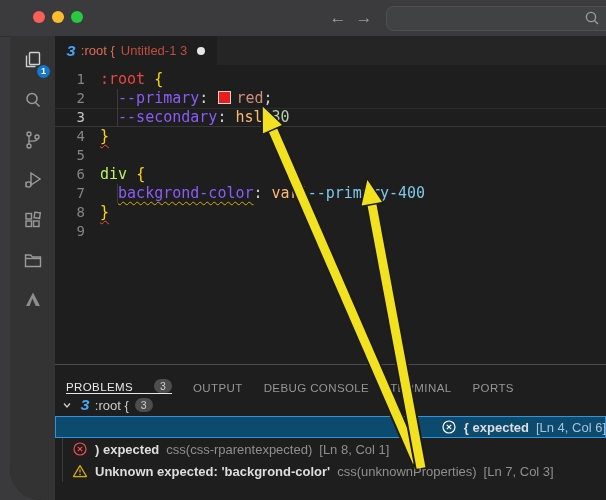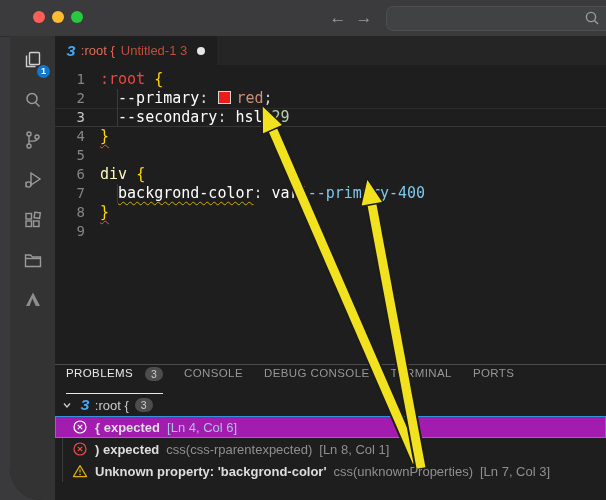--- a/index.html
+++ b/index.html
@@ -30,41 +30,41 @@
   .cssglyph{color:#42a5f5;font-weight:800;font-style:italic;font-size:14px;line-height:14px;transform:scaleX(1.15);display:inline-block;}
   .moddot{width:8px;height:8px;border-radius:50%;background:#e6e6e6;margin-left:4px;}
   
   .editor{height:294px;flex:none;padding-top:5px;font-family:"DejaVu Sans Mono",monospace;font-size:15px;background:#1e1e1e;}
   .line{display:flex;height:19px;line-height:19px;}
   .line.current{box-shadow:inset 0 -1px 0 #363636, inset 0 1px 0 #2b2b2b;}
   .ln{width:45px;flex:none;text-align:right;padding-right:15px;box-sizing:border-box;color:#858585;font-size:14px;}
   .line.current .ln{color:#c6c6c6;}
   .code{white-space:pre;position:relative;flex:1;}
   .iguide{position:absolute;left:17px;top:0;bottom:0;border-left:1px solid #3c3c3c;}
-  .c-selp{color:#ef4444}.c-sele{color:#fef9c3}.c-brace{color:#ffd700}.c-prop{color:#ffffff}
-  .c-val{color:#ce9178}.c-fn{color:#ffffff}.c-paren{color:#ffd700}.c-paren2{color:#e05a4f}
+  .c-selp{color:#ef4444}.c-sele{color:#bef264}.c-brace{color:#ffd700}.c-prop{color:#8b5cf6}
+  .c-val{color:#ce9178}.c-fn{color:#fdba74}.c-paren{color:#ffd700}.c-paren2{color:#e05a4f}
   .c-num{color:#b5cea8}.c-var{color:#7cc8ea}.c-punct{color:#d4d4d4}
   .sq-red{text-decoration:underline wavy #f14c4c 1px;text-underline-offset:3px;text-decoration-skip-ink:none;}
   .sq-yel{text-decoration:underline wavy #d1b000 1px;text-underline-offset:3px;text-decoration-skip-ink:none;}
   .swatch{display:inline-block;width:11px;height:11px;background:#ea1c1c;border:1px solid #d8d8d8;
           vertical-align:-1px;margin:0 5px 0 1px;}
   
   .pdivider{height:1px;background:#4c4c4c;flex:none;}
   .panel{flex:1;background:#1e1e1e;display:flex;flex-direction:column;min-height:0;}
   .ptabs{height:29px;flex:none;display:flex;align-items:center;gap:21px;padding-left:11px;font-size:11.5px;letter-spacing:.4px;color:#969696;}
-  .ptab{display:flex;align-items:flex-start;gap:12px;height:100%;box-sizing:border-box;padding-top:2px;}
+  .ptab{display:flex;align-items:flex-end;gap:21px;height:100%;box-sizing:border-box;padding-top:2px;}
   .ptab.active{color:#e7e7e7;border-bottom:1.5px solid #e7e7e7;}
   .pill{background:#4d4d4d;color:#cccccc;border-radius:9px;padding:1px 6px;font-size:10.5px;letter-spacing:0;}
   .grouprow{height:22px;display:flex;align-items:center;gap:6px;padding-left:4px;font-size:13px;color:#cccccc;}
   .tree-rows{position:relative;}
   .tree-rows::before{content:"";position:absolute;left:7px;top:0;bottom:0;border-left:1px solid #3a3a3a;}
   .prow{height:22px;display:flex;align-items:center;gap:7px;padding-left:17px;font-size:13px;position:relative;}
   .prow .msg{color:#dedede;font-weight:600;white-space:pre;}
   .prow .src,.prow .loc{color:#8f8f8f;}
-  .prow.selected{background:#a21caf;box-shadow:inset 0 0 0 1px #3094dd;}
+  .prow.selected{background:#0c4a6e;box-shadow:inset 0 0 0 1px #3094dd;justify-content:flex-end;}
   .prow.selected .src,.prow.selected .loc{color:#a7c2da;}
   .icon16{width:16px;height:16px;flex:none;display:inline-flex;}
   
   .arrows{position:absolute;inset:0;z-index:60;pointer-events:none;}
 </style>
 </head>
 <body>
 
 <div class="screen">
 
@@ -169,21 +169,21 @@
         <div class="line">
           <div class="ln">1</div>
           <div class="code"><span class="c-selp">:root </span><span class="c-brace">{</span></div>
         </div>
         <div class="line">
           <div class="ln">2</div>
           <div class="code"><i class="iguide"></i><span>  </span><span class="c-prop">--primary</span><span class="c-punct">: </span><span class="swatch"></span><span class="c-val">red</span><span class="c-punct">;</span></div>
         </div>
         <div class="line current">
           <div class="ln">3</div>
-          <div class="code"><i class="iguide"></i><span>  </span><span class="c-prop">--secondary</span><span class="c-punct">: </span><span class="c-fn">hsl</span><span class="c-paren">(</span><span class="c-num">29</span></div>
+          <div class="code"><i class="iguide"></i><span>  </span><span class="c-prop">--secondary</span><span class="c-punct">: </span><span class="c-fn">hsl</span><span class="c-paren">(</span><span class="c-num">30</span></div>
         </div>
         <div class="line">
           <div class="ln">4</div>
           <div class="code"><span class="c-brace sq-red">}</span></div>
         </div>
         <div class="line">
           <div class="ln">5</div>
           <div class="code"></div>
         </div>
         <div class="line">
@@ -206,21 +206,21 @@
 
       <div class="pdivider"></div>
 
       <div class="panel">
         <div class="ptabs">
           <div class="ptab active">
             <span>PROBLEMS</span>
             <span class="pill">3</span>
           </div>
           <div class="ptab">
-              <span>CONSOLE</span>
+              <span>OUTPUT</span>
             </div>
           <div class="ptab">
               <span>DEBUG CONSOLE</span>
             </div>
           <div class="ptab">
               <span>TERMINAL</span>
             </div>
           <div class="ptab">
               <span>PORTS</span>
             </div>
@@ -260,21 +260,21 @@
             <span class="loc">[Ln 8, Col 1]</span>
           </div>
           <div class="prow">
             <span class="icon16">
               <svg width="16" height="16" viewBox="0 0 16 16">
                   <path d="M8 2.6 L14.6 13.6 H1.4 Z" fill="none" stroke="#ddb100" stroke-width="1.2" stroke-linejoin="round"></path>
                   <line x1="8" y1="6.4" x2="8" y2="9.6" stroke="#ddb100" stroke-width="1.2"></line>
                   <circle cx="8" cy="11.6" r="0.8" fill="#ddb100"></circle>
                 </svg>
             </span>
-            <span class="msg">Unknown property: 'backgrond-color'</span>
+            <span class="msg">Unknown expected: 'backgrond-color'</span>
             <span class="src">css(unknownProperties)</span>
             <span class="loc">[Ln 7, Col 3]</span>
           </div>
         </div>
       </div>
     </div>
   </div>
 
   <svg class="arrows" width="606" height="500" viewBox="0 0 606 500">
     <g>

